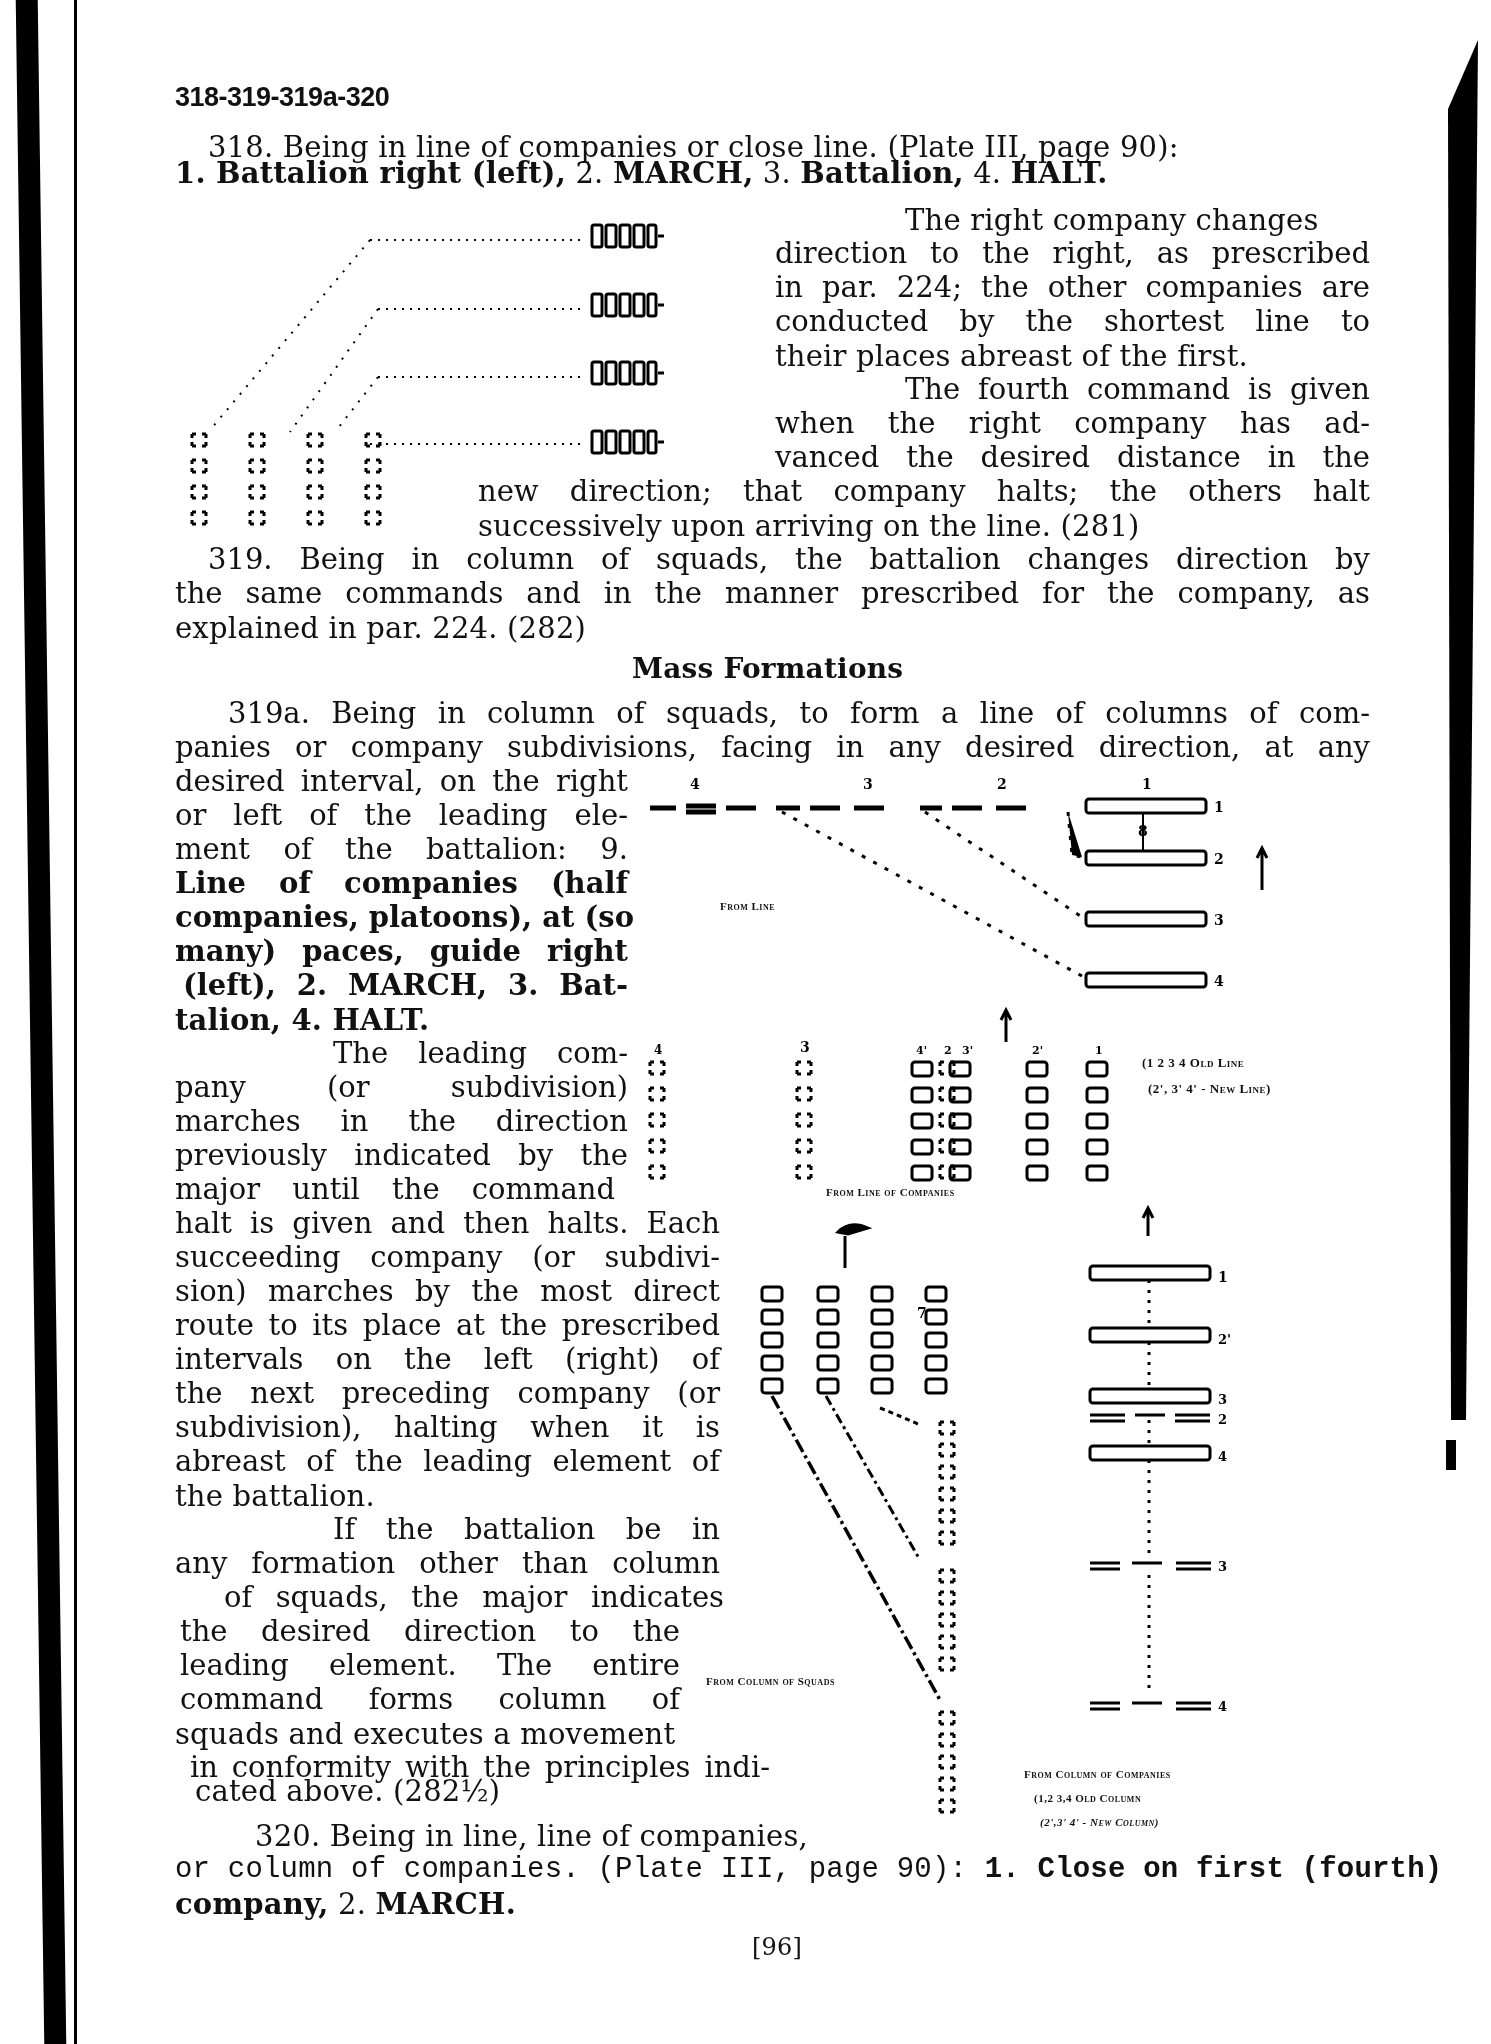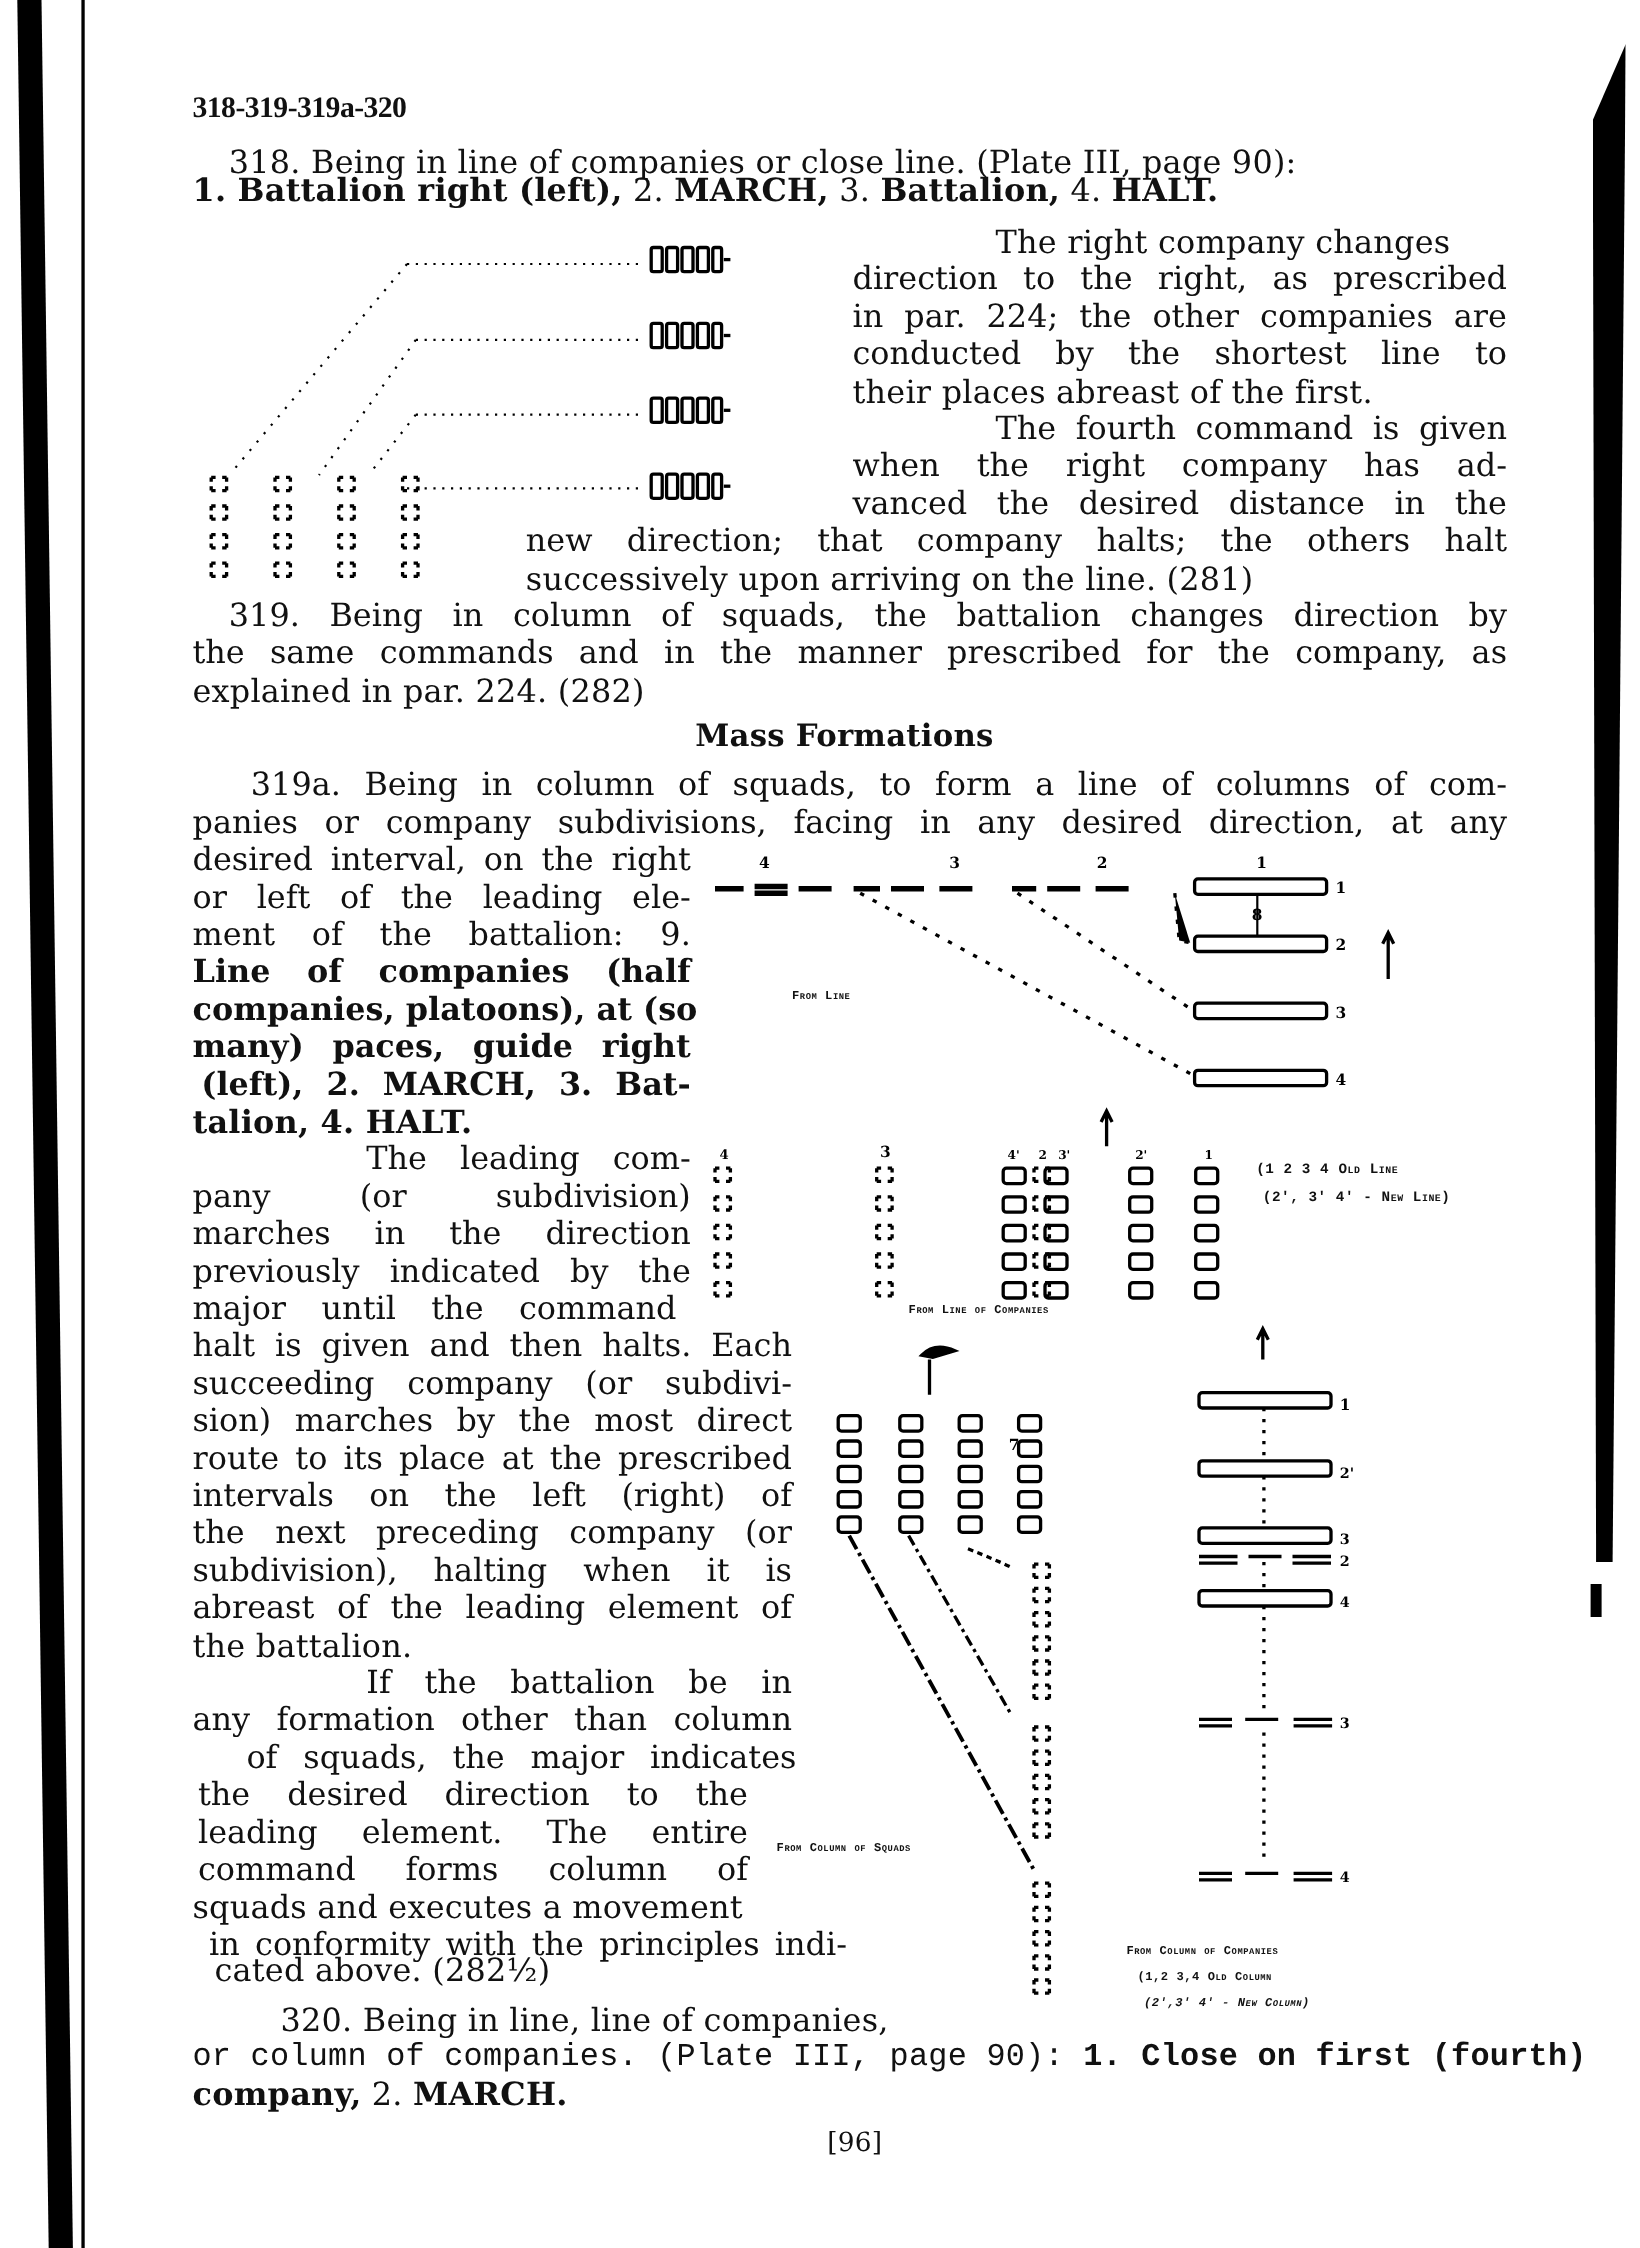--- a/index.html
+++ b/index.html
@@ -2,22 +2,22 @@
 <html><head>
 <meta charset="utf-8">
 <style>
   html,body{margin:0;padding:0;background:#fff;}
   body{width:1491px;height:2044px;position:relative;overflow:hidden;
        font-family:"DejaVu Serif","Liberation Serif",serif;color:#111;}
   .edge{position:absolute;background:#000;}
   .t{position:absolute;white-space:nowrap;font-size:29px;line-height:34px;letter-spacing:0.2px;}
   .j{position:absolute;text-align:justify;text-align-last:justify;font-size:29px;line-height:33.6px;white-space:nowrap;}
   .b{font-weight:bold;}
-  .hdr{position:absolute;left:175px;top:82px;font-size:27px;font-weight:bold;font-family:Liberation Serif, serif;letter-spacing:-0.5px;}
-  .tiny{position:absolute;font-family:Liberation Mono, monospace;font-size:11px;font-weight:bold;letter-spacing:0.5px;font-variant:small-caps;white-space:nowrap;}
+  .hdr{position:absolute;left:175px;top:82px;font-size:27px;font-weight:bold;font-family:Liberation Sans, sans-serif;letter-spacing:-0.5px;}
+  .tiny{position:absolute;font-family:Liberation Serif, serif;font-size:11px;font-weight:bold;letter-spacing:0.5px;font-variant:small-caps;white-space:nowrap;}
   svg{position:absolute;left:0;top:0;}
 </style>
 </head>
 <body>
 
 <div class="edge" style="left:30px;top:0;width:22px;height:2044px;transform:skewX(0.8deg);"></div>
 <div class="edge" style="left:74px;top:0;width:3px;height:2044px;"></div>
 <div class="edge" style="left:1448px;top:40px;width:30px;height:1380px;clip-path:polygon(0 5%,100% 0,60% 100%,10% 100%);"></div>
 <div class="edge" style="left:1446px;top:1440px;width:10px;height:30px;"></div>
 

